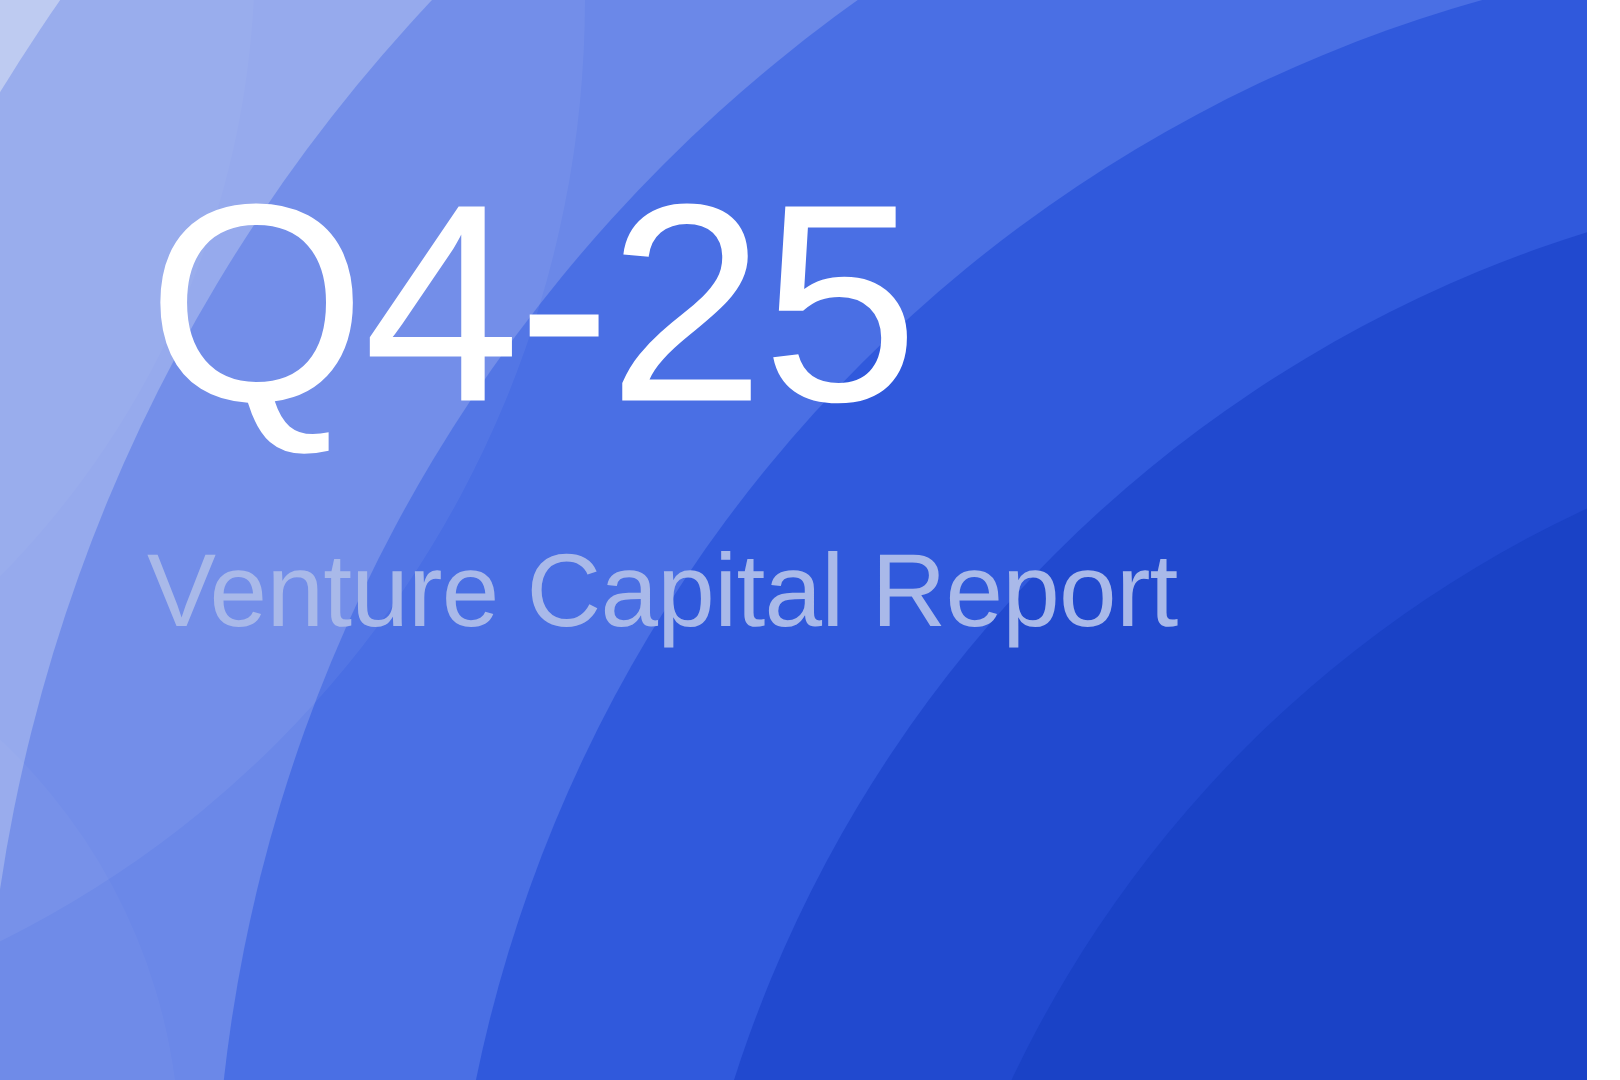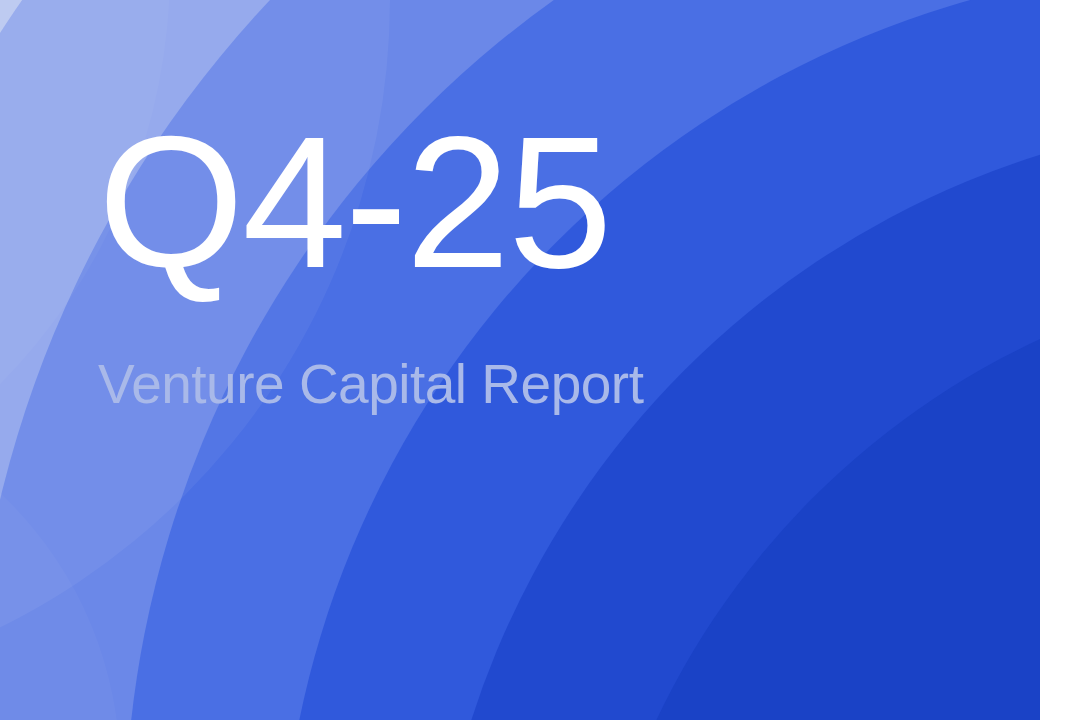--- a/index.html
+++ b/index.html
@@ -9,20 +9,21 @@
     background: #ffffff;
   }
 
   #cover-card {
     position: relative;
     width: 1040px;
     height: 720px;
     overflow: hidden;
     font-family: "Liberation Sans", "DejaVu Sans", sans-serif;
     background: linear-gradient(125deg, #2744b0 0%, #1c40c6 38%, #1a42c8 62%, #2150d8 100%);
+    padding-left: 18px;
   }
 
   
   .ring {
     position: absolute;
     border-radius: 50%;
     pointer-events: none;
   }
 
   
@@ -58,21 +59,21 @@
     font-size: 188px;
     font-weight: 300;
     line-height: 1.0;
     letter-spacing: -2px;
     margin: 0;
     white-space: nowrap;
   }
 
   #cover-subtitle {
     color: #a9b9e9;
-    font-size: 55px;
+    font-size: 69px;
     font-weight: 300;
     line-height: 1.32;
     letter-spacing: -0.5px;
     margin: 0;
     padding-top: 52px;
     max-width: 790px;
   }
 </style>
 </head>
 <body>

